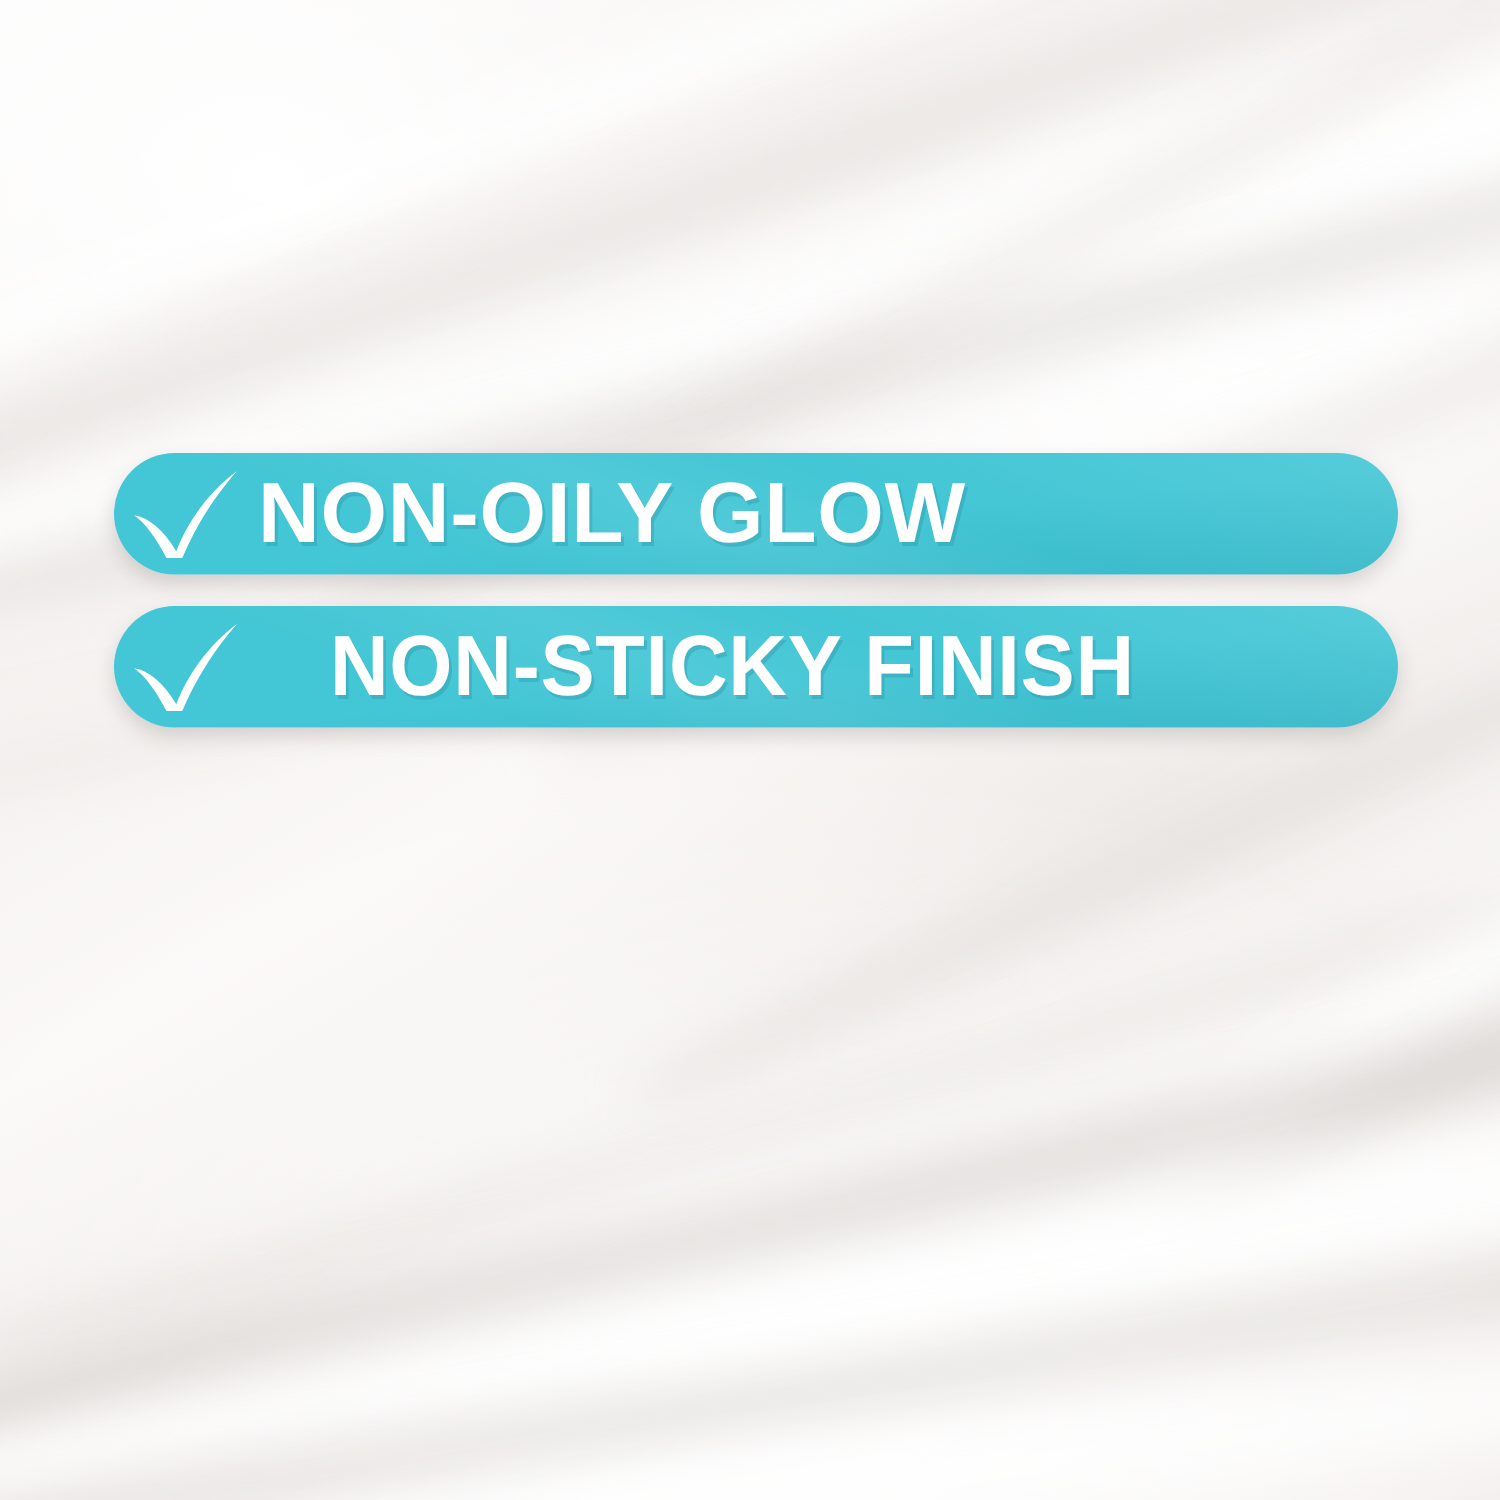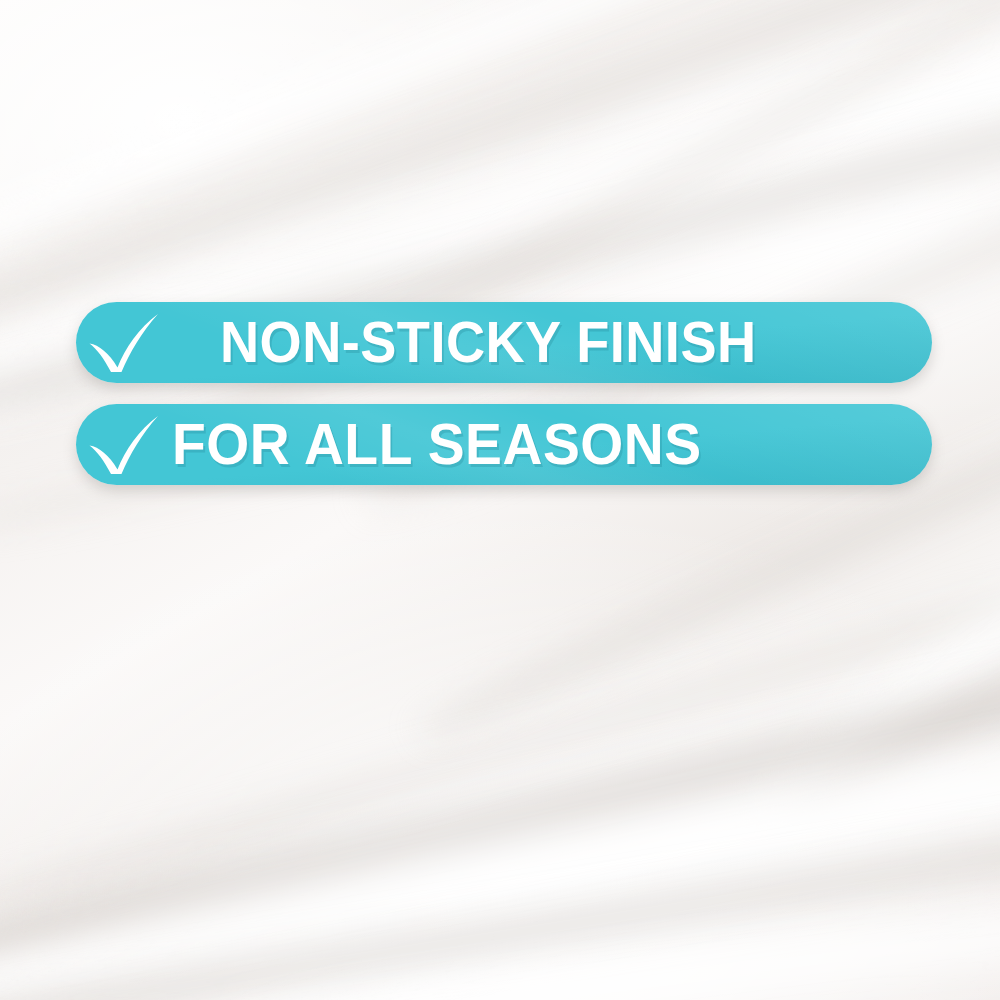--- a/index.html
+++ b/index.html
@@ -143,34 +143,34 @@
   <div class="streak s12"></div>
   <div class="streak s13"></div>
   <div class="streak s14"></div>
   <div class="streak s6"></div>
   <div class="streak s7"></div>
   <div class="streak s8"></div>
   <div class="streak s9"></div>
 
   <div class="benefits">
 
+    <div class="benefit-row row-1" style="background: linear-gradient(175deg, rgb(67, 198, 213) 0%, rgb(67, 198, 213) 55%, rgb(58, 185, 201) 100%);">
+      <span class="check-wrap">
+        <svg viewBox="0 0 74 62" aria-hidden="true">
+          <path d="M2.5 31.5 C12 33 22 41 30.5 55.5 C38 36 52 16 71 2 C55 20 43 40 34.5 60 L24 60 C17 46.5 10 37 2.5 31.5 Z" fill="#ffffff"></path>
+        </svg>
+      </span>
+      <span class="benefit-label" style="color: rgb(255, 255, 255);">NON-OILY GLOW</span>
+    </div>
 
     <div class="benefit-row row-2" style="background: linear-gradient(175deg, rgb(67, 198, 213) 0%, rgb(67, 198, 213) 55%, rgb(58, 185, 201) 100%); gap: 48px;">
       <span class="check-wrap">
         <svg viewBox="0 0 74 62" aria-hidden="true">
           <path d="M2.5 31.5 C12 33 22 41 30.5 55.5 C38 36 52 16 71 2 C55 20 43 40 34.5 60 L24 60 C17 46.5 10 37 2.5 31.5 Z" fill="#ffffff"></path>
         </svg>
       </span>
       <span class="benefit-label" style="color: rgb(255, 255, 255);">NON-STICKY FINISH</span>
     </div>
 
 
-    <div class="benefit-row row-4" style="background: linear-gradient(175deg, rgb(67, 198, 213) 0%, rgb(67, 198, 213) 55%, rgb(58, 185, 201) 100%);">
-      <span class="check-wrap">
-        <svg viewBox="0 0 74 62" aria-hidden="true">
-          <path d="M2.5 31.5 C12 33 22 41 30.5 55.5 C38 36 52 16 71 2 C55 20 43 40 34.5 60 L24 60 C17 46.5 10 37 2.5 31.5 Z" fill="#ffffff"></path>
-        </svg>
-      </span>
-      <span class="benefit-label" style="color: rgb(255, 255, 255);">FOR ALL SEASONS</span>
-    </div>
 
   </div>
 </div>
 
 </body></html>

